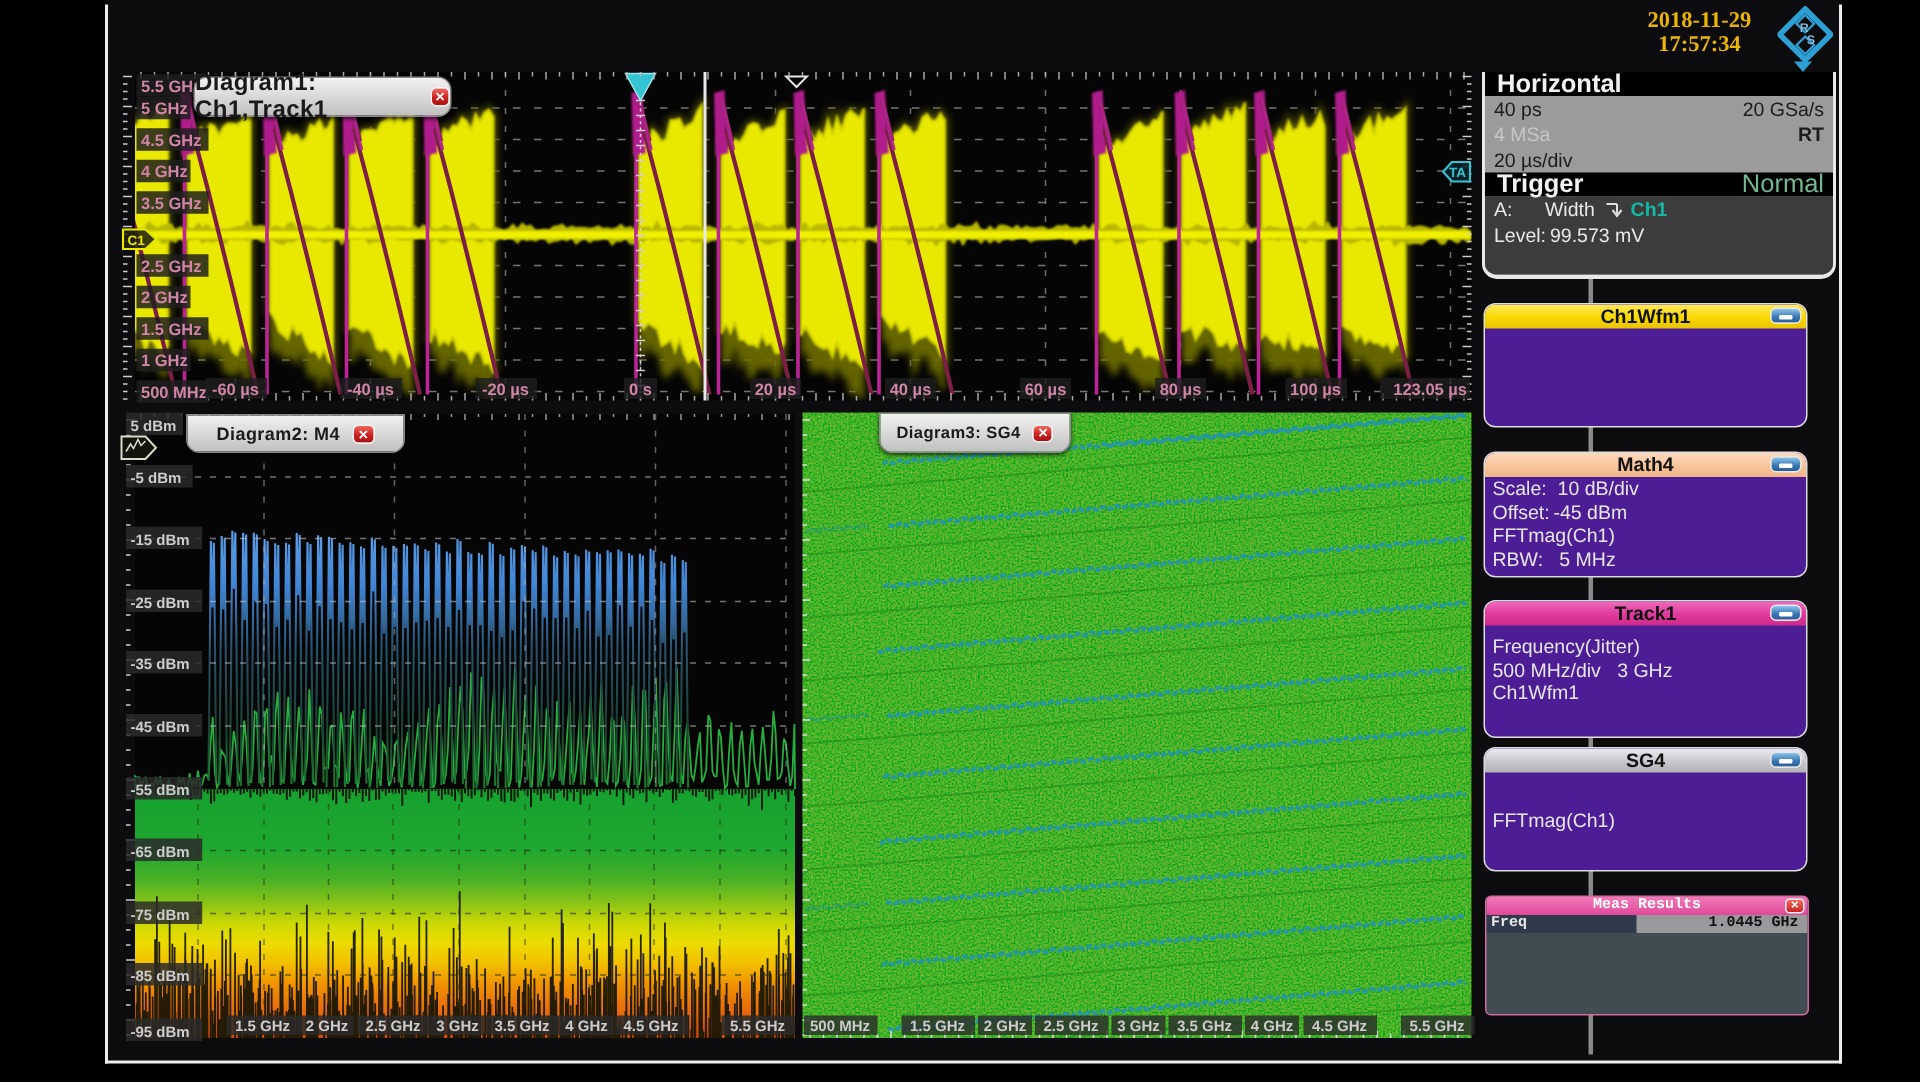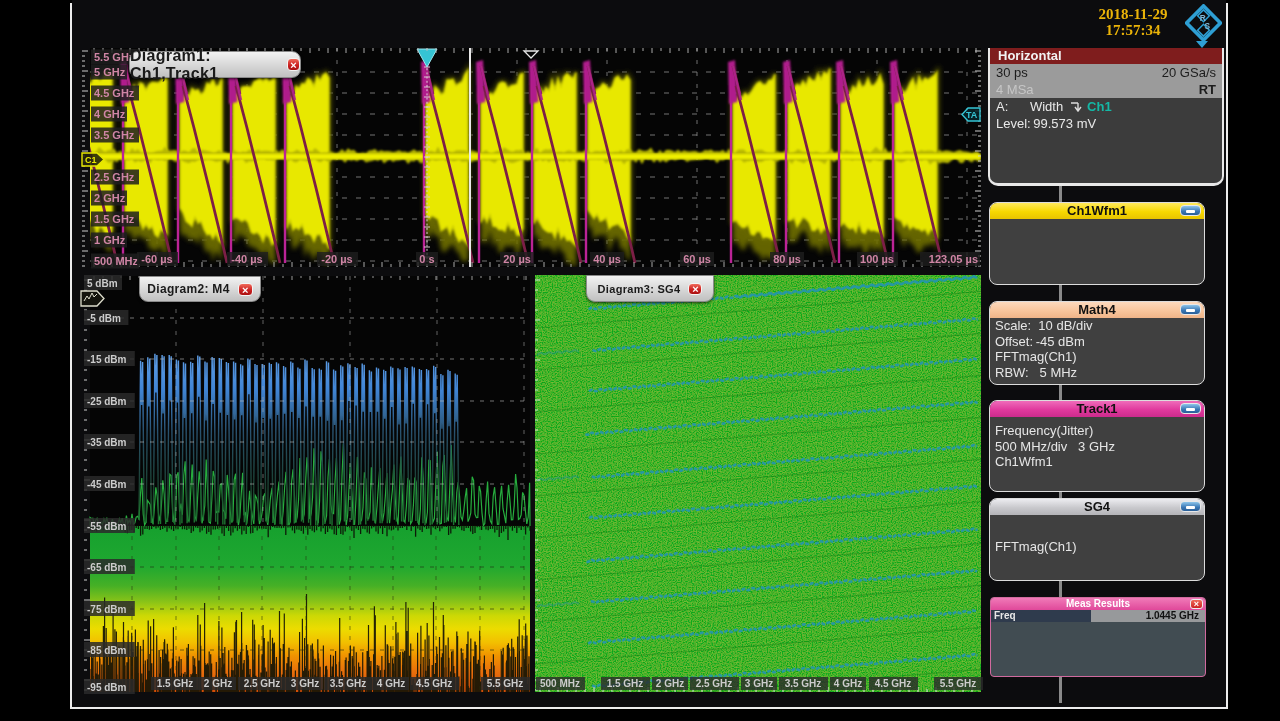--- a/index.html
+++ b/index.html
@@ -11,45 +11,45 @@
 .plab { font:bold 11px "Liberation Sans",sans-serif; fill:#cf85a5; }
 .glab { font:bold 10px "Liberation Sans",sans-serif; fill:#cccccc; }
 .c1lab { font:bold 9px "Liberation Sans",sans-serif; fill:#e8e800; }
 .talab { font:bold 9px "Liberation Sans",sans-serif; fill:#35c4d4; }
 .dtab { position:absolute; background:linear-gradient(#f2f2f2,#d4d4d4 60%,#c0c0c0);
   border:1px solid #8a8a8a; display:flex; align-items:center;
   justify-content:center; gap:8px; box-shadow:0 1px 3px rgba(0,0,0,0.7); }
 .dtabtxt { font-weight:bold; color:#1a1a1a; letter-spacing:0.3px; }
 .xbtn { background:linear-gradient(#f06a5a,#cc2222 55%,#aa1111); border:1.5px solid #f4f4f4;
   border-radius:4px; color:#fff; font-weight:bold; font-size:11px; text-align:center; }
-.rbox { position:absolute; left:989px; width:216px; background:#404040;
+.rbox { position:absolute; left:989px; width:216px; background:#4c1d95;
   border:1.5px solid #dcdcdc; border-radius:8px; overflow:hidden; }
 .rtab { height:16px; text-align:center; font-weight:bold; font-size:13px; color:#111;
   position:relative; line-height:16px; }
 .minbtn { position:absolute; right:3px; top:2px; width:21px; height:11px;
   background:linear-gradient(#8cc4ea,#3976b4 60%,#2a5f98); border:1px solid #e8e8e8;
   border-radius:4px; display:inline-block; }
 .minbar { position:absolute; left:5px; top:4px; width:9px; height:2.5px; background:#fff; border-radius:1px; }
 .rrow { font-size:13px; color:#e6e6e6; line-height:15.5px; padding-left:5px; white-space:pre; }
 .dim { color:#8a8a8a; }
 #hbox { position:absolute; left:988px; top:48px; width:236px; height:138px;
   border-left:2px solid #e8e8e8; border-right:2px solid #e8e8e8; border-bottom:3px solid #e8e8e8;
   border-radius:0 0 10px 10px; background:#9b9b9b; overflow:hidden; }
-.hhdr { background:#7f1d1d; color:#f2f2f2; font-weight:bold; font-size:13px;
+.hhdr { background:#000000; color:#f2f2f2; font-weight:bold; font-size:17px;
   padding:0 0 0 8px; height:16px; line-height:16px; }
 .hrow { font-size:13px; color:#1c1c1c; line-height:17px; padding:0 6px 0 6px;
   display:flex; justify-content:space-between; }
 #trigbody { background:#3c3c3c; height:100%; }
 .trow { font-size:13px; color:#e8e8e8; line-height:17px; padding:0 6px; }
 #divider { position:absolute; left:1059px; top:48px; width:3px; height:655px; background:#8a8a8a; }
 #datetime { position:absolute; left:1084px; top:6px; width:98px; text-align:center;
   color:#eab308; font:bold 15px "Liberation Serif", serif; line-height:16px; }
 #logo { position:absolute; left:1185px; top:4px; }
 #measbox { position:absolute; left:990px; top:597px; width:216px; height:80px;
-  background:#414c52; border:1.5px solid #d06a9e; border-radius:4px; overflow:hidden; }
+  background:#414c52; border:1.5px solid #d06a9e; border-radius:4px; overflow:hidden;font-family:Liberation Mono, monospace; }
 #meastab { background:linear-gradient(#f07ab8,#e0489a); height:12px; line-height:12px;
   text-align:center; color:#fff; font-size:10px; font-weight:bold; position:relative; }
 #measx { position:absolute; right:2px; top:1px; width:13px; height:10px; line-height:9px;
   background:linear-gradient(#f06a5a,#c22); border:1px solid #eee; border-radius:3px;
   color:#fff; font-weight:bold; font-size:9px; text-align:center; }
 .mrow { display:flex; height:12px; font-size:10px; font-weight:bold; }
 .mcell1 { width:100px; background:#2f3b4d; color:#e8e8e8; padding-left:3px; line-height:12px; }
 .mcell2 { flex:1; background:#97999b; color:#111; text-align:right; padding-right:4px; line-height:12px; }
 </style></head>
 <body>
@@ -352,21 +352,21 @@
       <text x="848" y="687" text-anchor="middle" class="glab">4 GHz</text>
       <rect x="869" y="677" width="49" height="13" fill="#2a2a2a" opacity="0.8"></rect>
       <text x="893" y="687" text-anchor="middle" class="glab">4.5 GHz</text>
       <rect x="934" y="677" width="49" height="13" fill="#2a2a2a" opacity="0.8"></rect>
       <text x="958" y="687" text-anchor="middle" class="glab">5.5 GHz</text>
     </svg>
   <div class="dtab" style="left:129px;top:51px;width:172px;height:27px;border-radius:9px">
 <span class="dtabtxt" style="font-size:16px">Diagram1: Ch1,Track1</span>
 <span class="xbtn" style="width:15px;height:13px;line-height:12px">×</span>
     </div>
-  <div class="dtab" style="left:139px;top:276px;width:122px;height:26px;border-radius:0 0 9px 9px">
+  <div class="dtab" style="left:124px;top:276px;width:146px;height:26px;border-radius:0 0 9px 9px">
 <span class="dtabtxt" style="font-size:12px">Diagram2: M4</span>
 <span class="xbtn" style="width:15px;height:13px;line-height:12px">×</span>
     </div>
   <div class="dtab" style="left:586px;top:275px;width:128px;height:27px;border-radius:0 0 9px 9px">
 <span class="dtabtxt" style="font-size:11px">Diagram3: SG4</span>
 <span class="xbtn" style="width:14px;height:12px;line-height:11px">×</span>
     </div>
   <div id="divider"></div>
   <div id="datetime">2018-11-29<br>17:57:34</div>
   <svg style="position:absolute;left:1195px;top:40px" width="14" height="9" viewBox="0 0 14 9">
@@ -378,26 +378,33 @@
       <rect x="10" y="10" width="9" height="9" fill="none" stroke="#2e9fd4" stroke-width="1.6"></rect>
       <rect x="21" y="21" width="9" height="9" fill="none" stroke="#2e9fd4" stroke-width="1.6"></rect>
     </g>
     <text x="16" y="18" font-size="9" font-weight="bold" fill="#7fb8d8" font-family="Liberation Sans">R</text>
     <text x="21" y="27" font-size="9" font-weight="bold" fill="#7fb8d8" font-family="Liberation Sans">S</text>
   </svg>
 
   <div id="hbox">
     <div class="hhdr">Horizontal</div>
     <div class="hrow">
-        <span>30 ps</span>
+        <span>40 ps</span>
         <span>20 GSa/s</span>
       </div>
     <div class="hrow">
         <span style="color:#c6c6c6">4 MSa</span>
         <span style="font-weight:bold">RT</span>
+      </div>
+    <div class="hrow">
+        <span>20 µs/div</span>
+      </div>
+    <div class="hhdr" style="display:flex;justify-content:space-between;padding-right:6px">
+      <span>Trigger</span>
+        <span style="color:#74b690;font-weight:normal">Normal</span>
       </div>
     <div id="trigbody">
       <div class="trow">A:&nbsp;&nbsp;&nbsp;&nbsp;&nbsp;&nbsp;Width&nbsp;
         <svg width="13" height="12" viewBox="0 0 13 12" style="vertical-align:-2px">
             <path d="M1 2H8M8 2V9M5 6L8 10L11 6" stroke="#dcdcdc" stroke-width="1.4" fill="none"></path>
           </svg>
         <span style="color:#14b8a6;font-weight:bold">Ch1</span></div>
       <div class="trow">Level: 99.573 mV</div>
     </div>
   </div>

